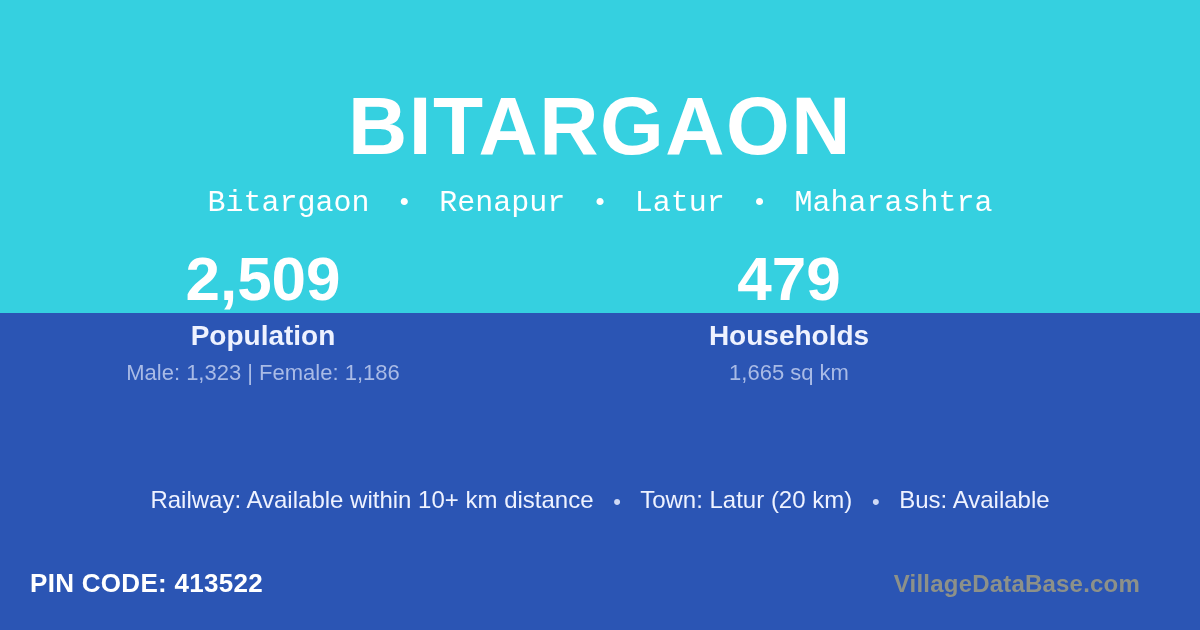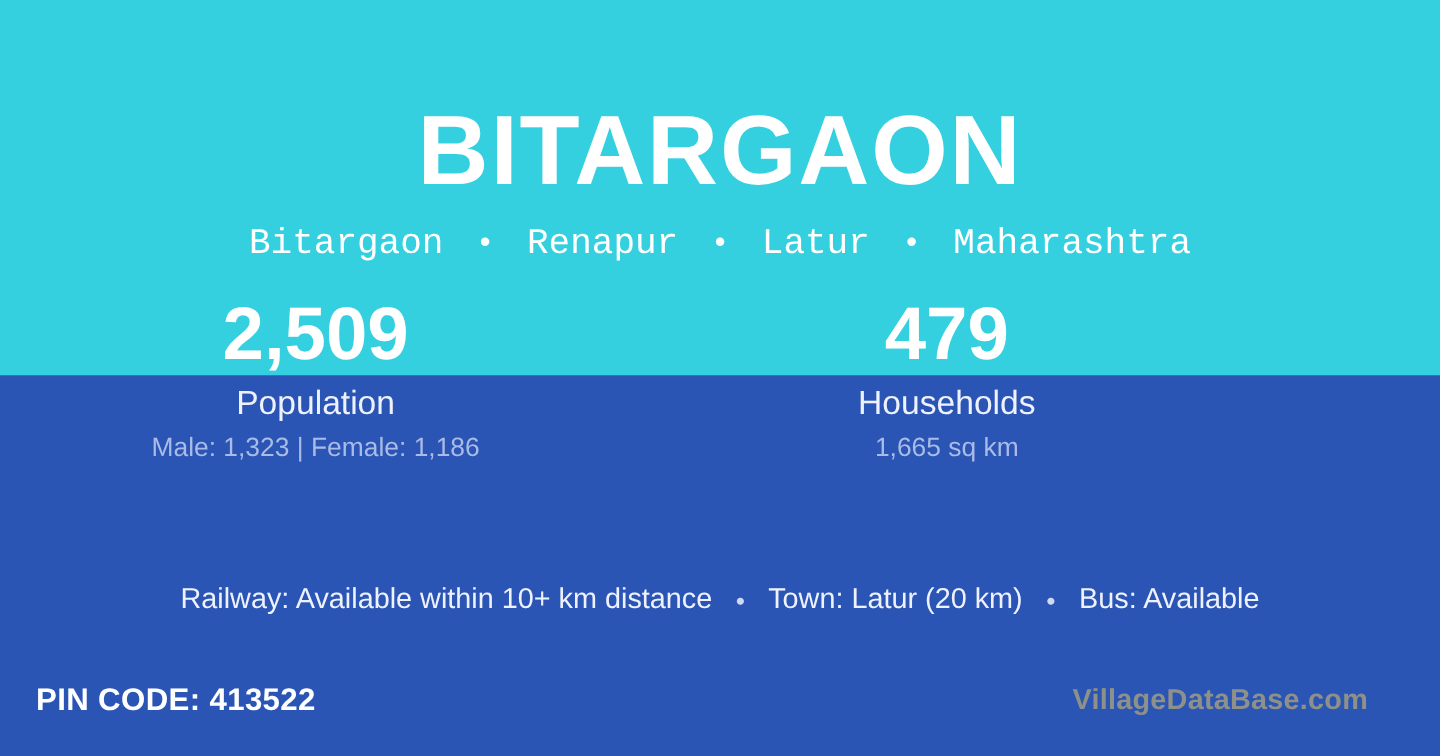--- a/index.html
+++ b/index.html
@@ -11,21 +11,21 @@
   body {
     font-family: "Liberation Sans", sans-serif;
     -webkit-font-smoothing: antialiased;
   }
 
   #card {
     position: relative;
     width: 1200px;
     height: 630px;
     overflow: hidden;
-    background: #4c1d95;
+    background: #0f172a;
   }
 
   
   .band-cyan {
     position: absolute;
     left: 0;
     top: 0;
     width: 1200px;
     height: 313px;
     background: #35d0e0;
@@ -94,21 +94,21 @@
     line-height: 72px;
     font-weight: 700;
     color: #ffffff;
     letter-spacing: 0px;
     white-space: nowrap;
   }
   .stat-label {
     margin-top: 4px;
     font-size: 28px;
     line-height: 34px;
-    font-weight: 400;
+    font-weight: 700;
     color: #eef2ff;
     white-space: nowrap;
   }
   .stat-sub {
     margin-top: 8px;
     font-size: 22px;
     line-height: 24px;
     font-weight: 400;
     color: #a9bbe6;
     white-space: nowrap;

